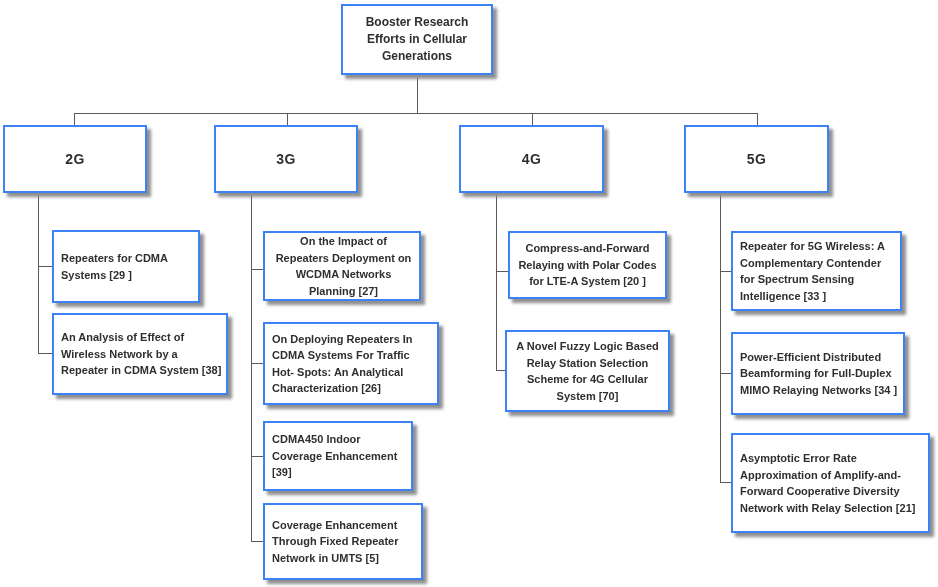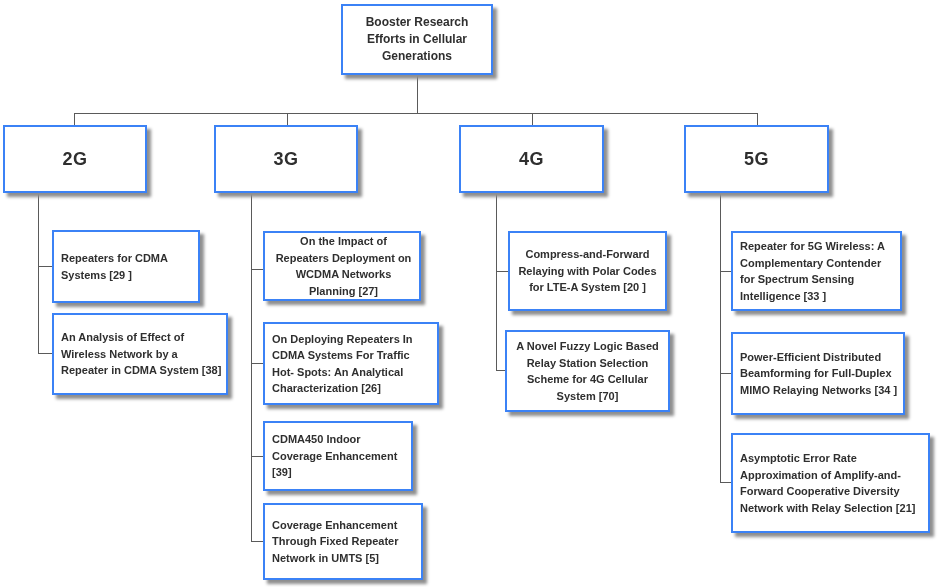--- a/index.html
+++ b/index.html
@@ -25,21 +25,21 @@
   }
   .root-box {
     align-items: center;
     text-align: center;
     font-size: 12px;
     line-height: 17px;
     padding: 4px 8px;
   }
   .branch-box {
     align-items: center;
-    font-size: 18px;
+    font-size: 14px;
     letter-spacing: 0.5px;
   }
   .leaf-box {
     padding: 4px 4px 4px 7px;
     font-size: 11px;
     line-height: 16.5px;
     text-align: left;
     overflow-wrap: break-word;
   }
   .leaf-box.centered { text-align: center; padding: 4px 4px; }
@@ -87,20 +87,20 @@
   <div class="node branch-box" style="left:684px; top:125px; width:145px; height:68px;">5G</div>
 
   <div class="node leaf-box" style="left:52px; top:230px; width:148px; height:73px;">Repeaters for CDMA Systems [29 ]</div>
   <div class="node leaf-box" style="left:52px; top:313px; width:176px; height:82px;">An Analysis of Effect of Wireless Network by a Repeater in CDMA System [38]</div>
 
   <div class="node leaf-box" style="left:263px; top:231px; width:158px; height:70px;text-align:center;">On the Impact of Repeaters Deployment on WCDMA Networks Planning [27]</div>
   <div class="node leaf-box" style="left:263px; top:322px; width:176px; height:83px;">On Deploying Repeaters In CDMA Systems For Traffic Hot- Spots: An Analytical Characterization [26]</div>
   <div class="node leaf-box" style="left:263px; top:421px; width:150px; height:70px;">CDMA450 Indoor Coverage Enhancement [39]</div>
   <div class="node leaf-box" style="left:263px; top:503px; width:160px; height:77px;">Coverage Enhancement Through Fixed Repeater Network in UMTS [5]</div>
 
-  <div class="node leaf-box centered" style="left:508px; top:231px; width:159px; height:80px;">Compress-and-Forward Relaying with Polar Codes for LTE-A System [20 ]</div>
+  <div class="node leaf-box centered" style="left:508px; top:231px; width:159px; height:68px;">Compress-and-Forward Relaying with Polar Codes for LTE-A System [20 ]</div>
   <div class="node leaf-box centered" style="left:505px; top:330px; width:165px; height:82px;">A Novel Fuzzy Logic Based Relay Station Selection Scheme for 4G Cellular System [70]</div>
 
   <div class="node leaf-box" style="left:731px; top:231px; width:171px; height:80px;">Repeater for 5G Wireless: A Complementary Contender for Spectrum Sensing Intelligence [33 ]</div>
   <div class="node leaf-box" style="left:731px; top:332px; width:174px; height:83px;">Power-Efficient Distributed Beamforming for Full-Duplex MIMO Relaying Networks [34 ]</div>
   <div class="node leaf-box" style="left:731px; top:433px; width:199px; height:100px;">Asymptotic Error Rate Approximation of Amplify-and-Forward Cooperative Diversity Network with Relay Selection [21]</div>
 
 </div>
 
 </body></html>

